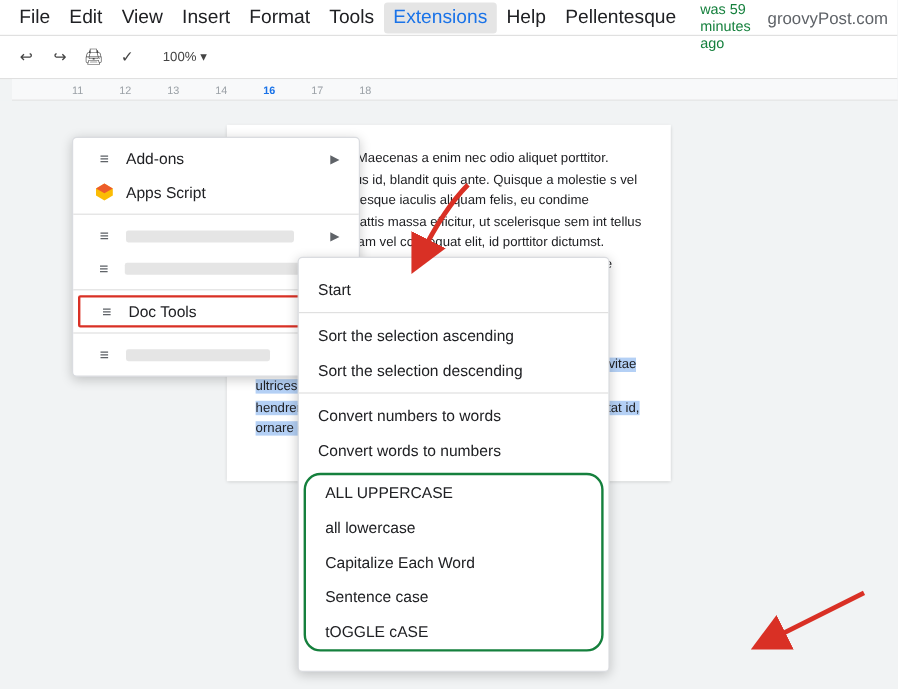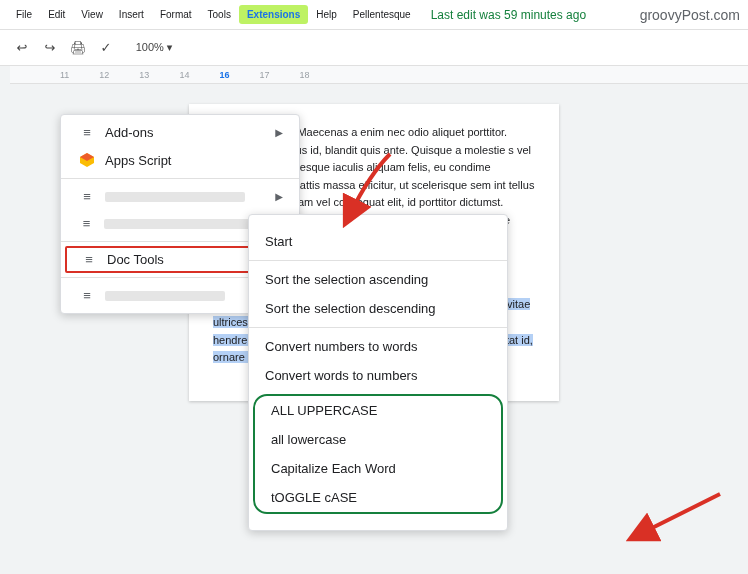--- a/index.html
+++ b/index.html
@@ -21,25 +21,25 @@
       height: 30px;
       padding: 0 8px;
       border-bottom: 1px solid #e0e0e0;
       position: relative;
       z-index: 100;
     }
     .menu-bar-item {
       padding: 4px 8px;
       cursor: pointer;
       border-radius: 3px;
-      font-size: 10px;
+      font-size: 16px;
       color: #202124;
       text-align: center;
     }
-    .menu-bar-item.active { background: #bef264; color: #1a73e8; font-weight: bold; }
+    .menu-bar-item.active { background: #e5e5e5; color: #1a73e8; }
     .menu-bar-last-edit {
       margin-left: 12px;
       font-size: 12px;
       color: #15803d;
     }
     .menu-bar-brand {
       margin-left: auto;
       font-size: 14px;
       color: #5f6368;
     }
@@ -327,20 +327,21 @@
     <div class="submenu-item">Sort the selection ascending</div>
     <div class="submenu-item">Sort the selection descending</div>
     <hr class="submenu-divider">
     <div class="submenu-item">Convert numbers to words</div>
     <div class="submenu-item">Convert words to numbers</div>
 
     <div class="submenu-boxed">
       <div class="submenu-item">ALL UPPERCASE</div>
       <div class="submenu-item">all lowercase</div>
       <div class="submenu-item">Capitalize Each Word</div>
+      <div class="submenu-item">Sentence case</div>
       <div class="submenu-item">tOGGLE cASE</div>
     </div>
   </div>
 
   <svg class="red-arrow" style="position:absolute; left:310px; top:50px; z-index:500;" width="100" height="100">
     <defs>
       <marker id="arrowhead1" markerWidth="8" markerHeight="8" refX="4" refY="4" orient="auto">
         <polygon points="0 0, 8 4, 0 8" fill="#d93025"></polygon>
       </marker>
     </defs>

